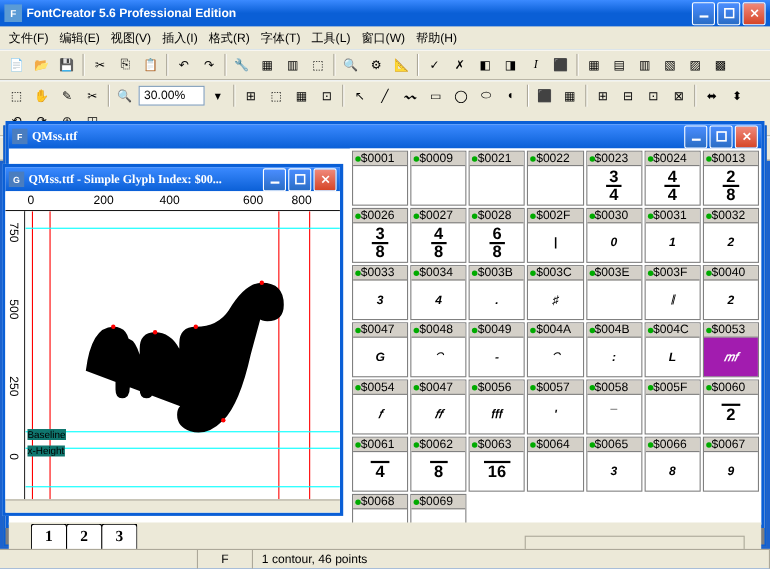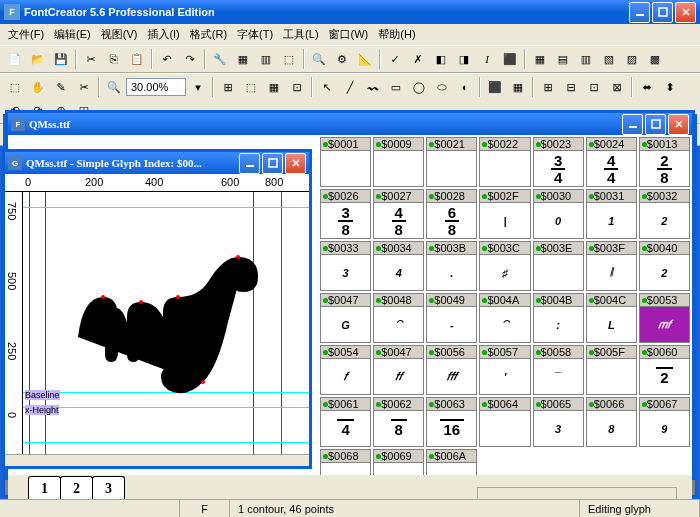--- a/index.html
+++ b/index.html
@@ -36,21 +36,21 @@
 .frac .d{padding:0 3px;font-size:15px}
 .editor-win{position:absolute;border:3px solid #0a5fd6;background:#fff}
 .editor-body{position:absolute;top:22px;left:0;right:0;bottom:12px;background:#fff}
 .ruler-h{height:18px;background:#fff;border-bottom:1px solid #000;position:relative;font-size:8px}
 .ruler-h span{position:absolute;top:2px}
 .ruler-v{width:18px;position:absolute;left:0;top:18px;bottom:0;background:#fff;border-right:1px solid #000;font-size:8px}
 .ruler-v span{position:absolute;left:1px;writing-mode:vertical-lr}
 .canvas{position:absolute;left:18px;top:18px;right:0;bottom:0;background:#fff;overflow:hidden}
 .guide-h{position:absolute;left:0;right:0;height:1px;background:#0ff}
 .guide-v{position:absolute;top:0;bottom:0;width:1px;background:#f00}
-.baseline-lbl{position:absolute;left:2px;font-size:9px;color:#000;background:#c4b5fd}
+.baseline-lbl{position:absolute;left:2px;font-size:9px;color:#000;background:#0f766e}
 .glyph-svg{position:absolute;left:40px;top:30px}
 .scrollbar-h{position:absolute;bottom:0;left:0;right:0;height:12px;background:#ece9d8;border-top:1px solid #aca899}
 .statusbar{position:absolute;bottom:0;left:0;right:0;height:18px;background:#ece9d8;border-top:1px solid #aca899;display:flex;align-items:center;font-size:10px}
 .status-cell{border-right:1px solid #aca899;padding:0 8px;height:100%;display:flex;align-items:center}
 .status-cell.flex{flex:1}
 .tabbar{position:absolute;bottom:0;left:3px;right:3px;height:26px;background:#ece9d8;display:flex;align-items:flex-end;padding:0 20px;gap:0}
 .tab{border:1px solid #000;border-bottom:none;background:#fff;padding:4px 12px;font-weight:bold;font-family:Georgia,serif;font-size:14px;border-radius:3px 3px 0 0;margin-right:-1px}
 .hscroll{position:absolute;bottom:0;right:15px;width:200px;height:14px;background:#ece9d8;border:1px solid #aca899}
 </style>
 </head>
@@ -489,21 +489,21 @@
             <div class="cell-body">
               <span style="font-style:italic">𝑓𝑓</span>
             </div>
           </div>
           <div class="cell">
             <div class="cell-hdr">
               <span class="dot"></span>
               <span>$0056</span>
             </div>
             <div class="cell-body">
-              <span style="font-style:italic">𝑓𝑓𝑓</span>
+              <span style="">𝑓𝑓𝑓</span>
             </div>
           </div>
           <div class="cell">
             <div class="cell-hdr">
               <span class="dot"></span>
               <span>$0057</span>
             </div>
             <div class="cell-body">
               <span style="font-style:italic">'</span>
             </div>
@@ -607,29 +607,20 @@
               <span style="font-style:italic">10</span>
             </div>
           </div>
           <div class="cell">
             <div class="cell-hdr">
               <span class="dot"></span>
               <span>$0069</span>
             </div>
             <div class="cell-body">
               <span style="font-style:italic">11</span>
-            </div>
-          </div>
-          <div class="cell">
-            <div class="cell-hdr">
-              <span class="dot"></span>
-              <span>$006A</span>
-            </div>
-            <div class="cell-body">
-              <span style="font-style:italic">12</span>
             </div>
           </div>
         </div>
     </div>
   </div>
 
   <div class="tabbar" style="bottom:-6px">
     <div class="tab">1</div>
     <div class="tab">2</div>
     <div class="tab">3</div>
@@ -695,14 +686,13 @@
     </div>
     <div class="scrollbar-h"></div>
   </div>
 
 </div>
 
 <div class="statusbar">
   <div class="status-cell" style="width:180px"></div>
   <div class="status-cell" style="width:50px;justify-content:center">F</div>
   <div class="status-cell flex">1 contour, 46 points</div>
-  <div class="status-cell" style="width:120px">Editing glyph</div>
 </div>
 
 </body></html>

